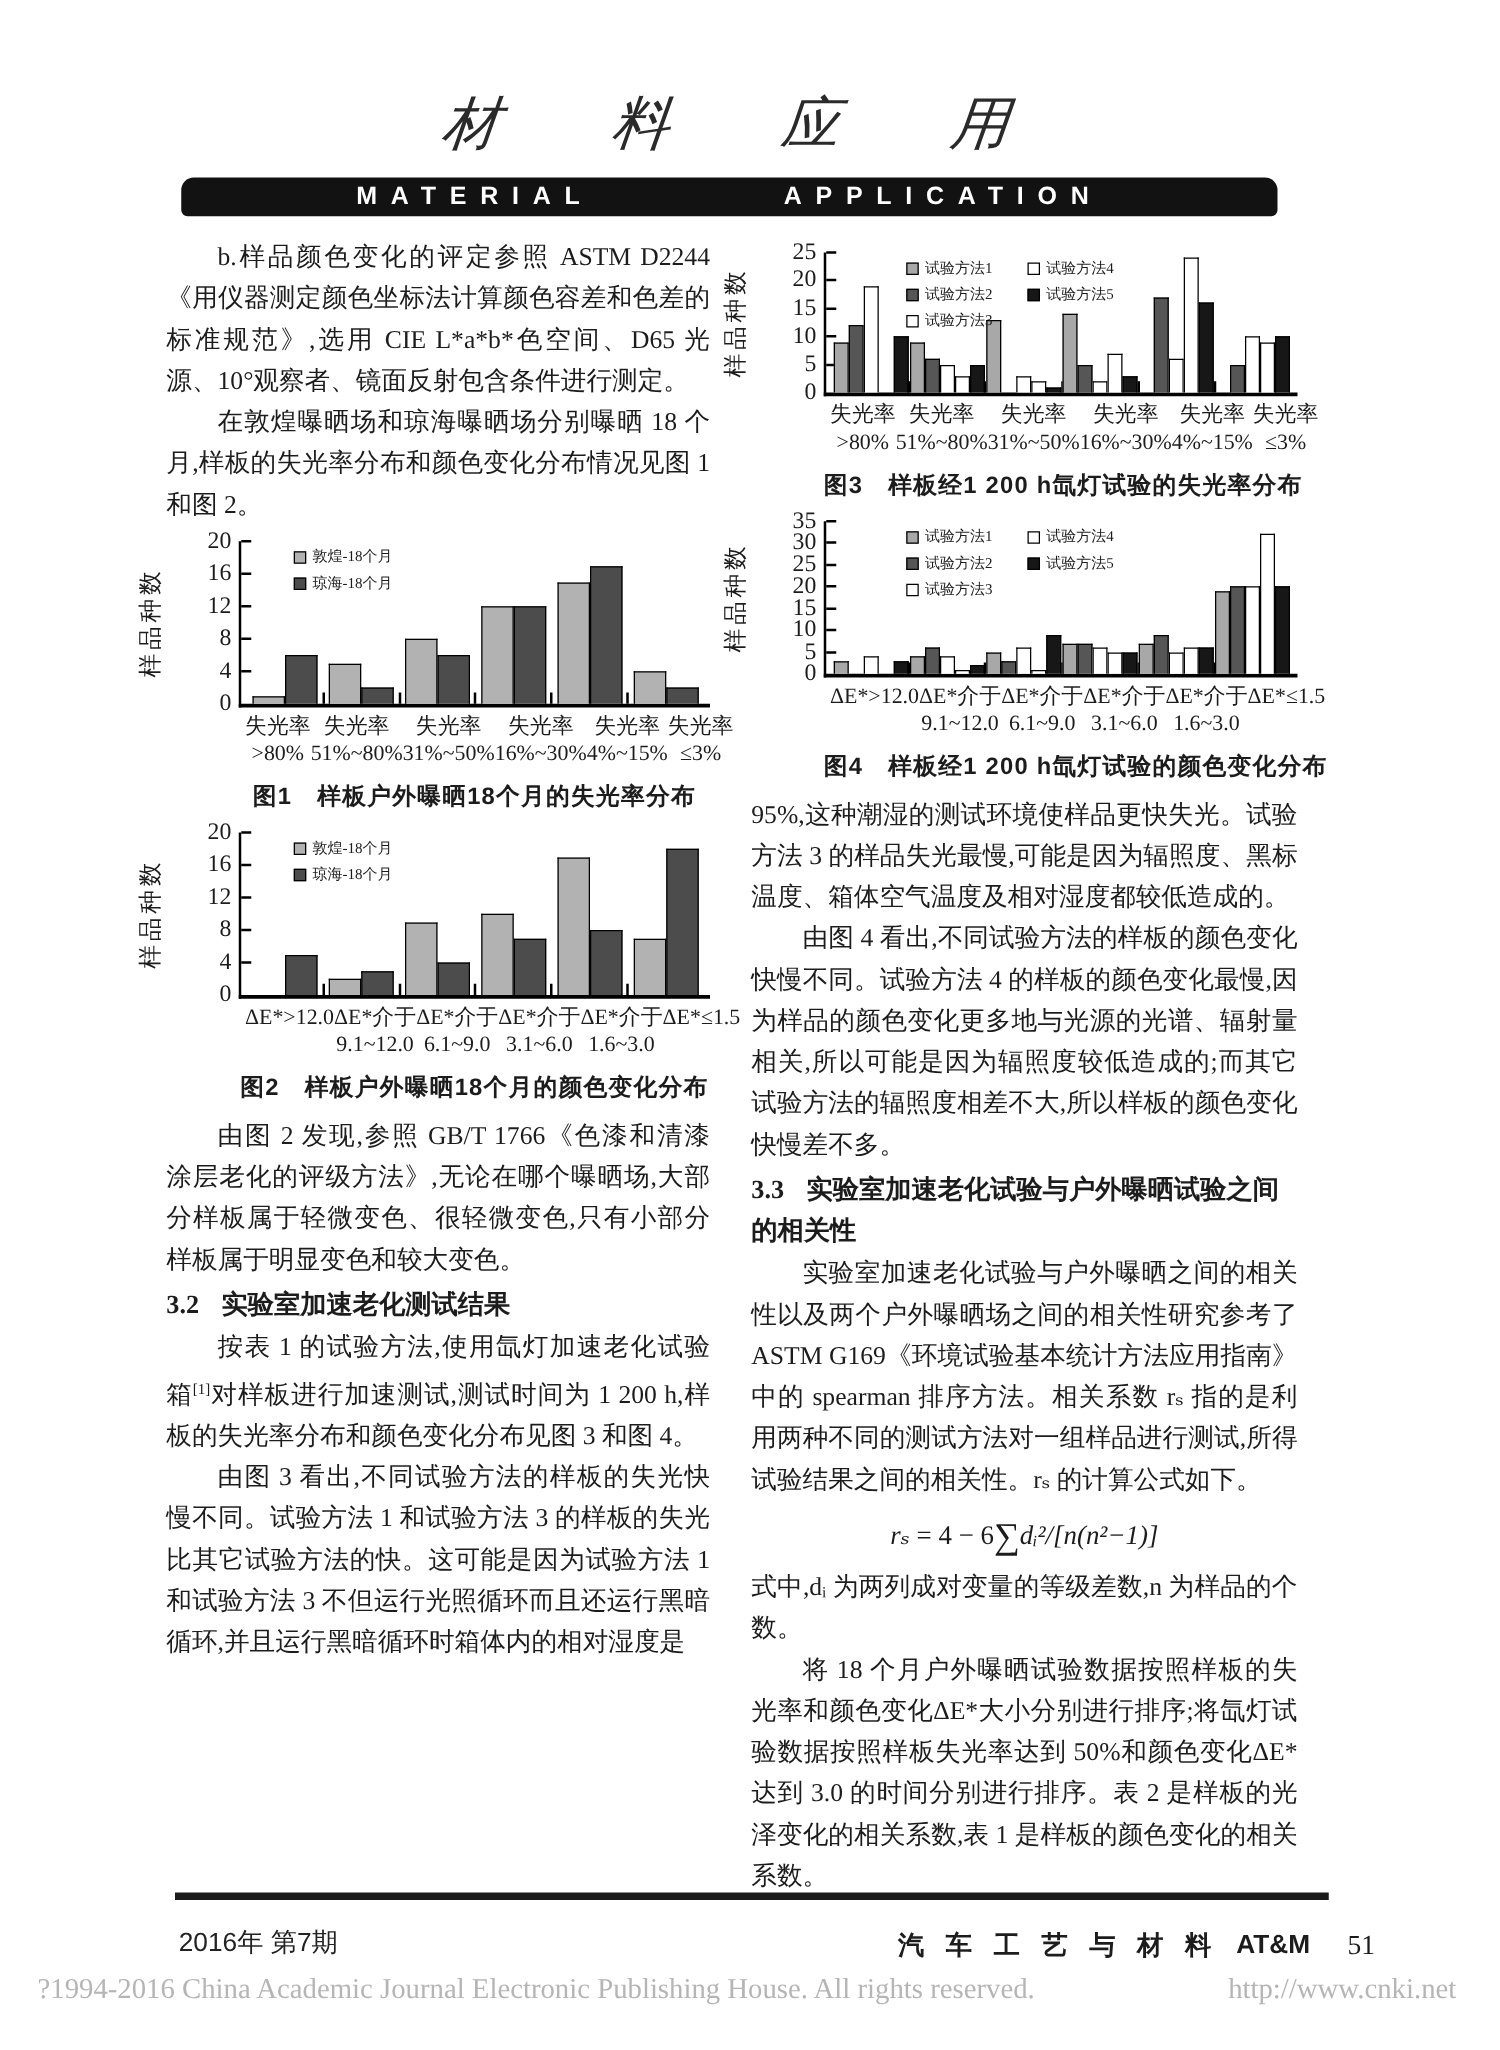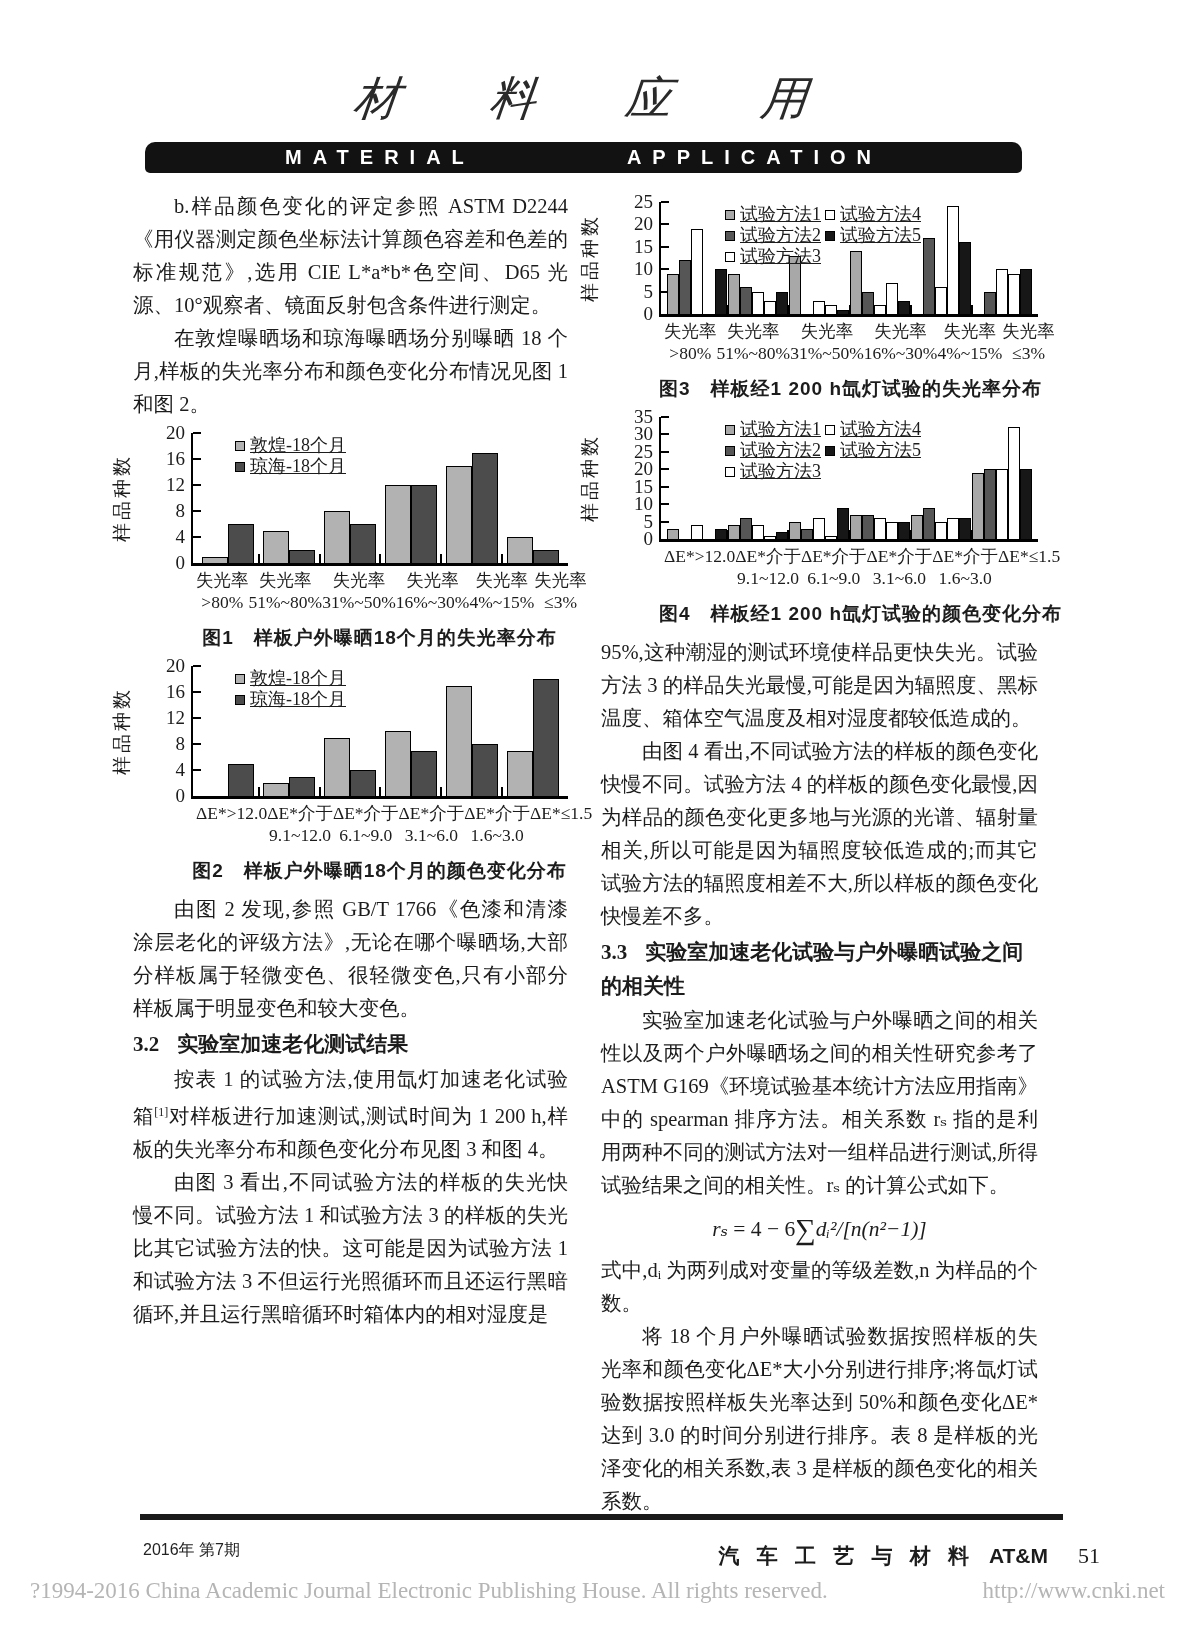--- a/index.html
+++ b/index.html
@@ -44,36 +44,36 @@
   .gsep { position:absolute; right:-1px; bottom:0; width:2px; height:9px; background:#000; }
   .bar { box-sizing:border-box; border:1px solid #000; border-bottom:none; flex:none; }
   .bar.zero { border:none; background:transparent !important; }
   .ytick-label { position:absolute; left:-48px; width:40px; text-align:right; font-size:19px; line-height:18px; }
   .ytick-mark { position:absolute; left:0; width:8px; height:2px; background:#000; }
   .ylab {
     position:absolute; left:-72px; top:50%;
     transform:translate(-50%,-50%) rotate(-90deg); white-space:nowrap;
     font-size:19px; letter-spacing:3px;
   }
-  .legend { position:absolute; display:flex; gap:4px; font-size:18px; line-height:21px; z-index:2;text-decoration:underline; }
+  .legend { position:absolute; display:flex; gap:28px; font-size:12px; line-height:21px; z-index:2; }
   .lcol { display:flex; flex-direction:column; }
   .litem { display:flex; align-items:center; white-space:nowrap; }
   .lswatch { width:10px; height:10px; border:1px solid #000; margin-right:5px; flex:none; box-sizing:border-box; }
   .xrow { display:flex; padding:3px 5px 0; font-size:17.5px; line-height:22px; text-align:center; }
   .xcell { flex:1; white-space:nowrap; }
   .caption {
     text-align:center; font-family:"Liberation Sans","DejaVu Sans",sans-serif;
     font-weight:bold; font-size:19px; margin-top:8px; letter-spacing:1px; white-space:nowrap;
   }
 
   
   .footer-rule { position:absolute; left:140px; top:1514px; width:923px; height:6px; background:#1a1a1a; }
   .footer-issue {
     position:absolute; left:143px; top:1540px;
-    font-family:"Liberation Sans","DejaVu Sans",sans-serif; font-size:16px; color:#222;
+    font-family:"Liberation Sans","DejaVu Sans",sans-serif; font-size:21px; color:#222;
   }
   .footer-right {
     position:absolute; top:1534px; left:820px; width:280px; height:44px;
     display:flex; align-items:center; justify-content:flex-end; gap:14px;
   }
   .footer-journal {
     font-family:Liberation Serif, serif; font-weight:bold;
     font-size:21px; letter-spacing:6px; white-space:nowrap;
   }
   .footer-abbr { font-family:"Liberation Sans","DejaVu Sans",sans-serif; font-weight:bold; font-size:21px; }
@@ -535,21 +535,21 @@
     <span class="hnum">3.3</span><span>实验室加速老化试验与户外曝晒试验之间的相关性</span>
   </div>
 
   <p class="body indent">实验室加速老化试验与户外曝晒之间的相关性以及两个户外曝晒场之间的相关性研究参考了 ASTM G169《环境试验基本统计方法应用指南》中的 spearman 排序方法。相关系数 rₛ 指的是利用两种不同的测试方法对一组样品进行测试,所得试验结果之间的相关性。rₛ 的计算公式如下。</p>
 
   <div class="formula">
     <span class="it">rₛ</span><span> = 4 − 6</span><span class="sum">∑</span><span class="it">dᵢ²</span><span class="it">/[n(n²−1)]</span>
   </div>
 
   <p class="body">式中,dᵢ 为两列成对变量的等级差数,n 为样品的个数。</p>
-  <p class="body indent">将 18 个月户外曝晒试验数据按照样板的失光率和颜色变化ΔE*大小分别进行排序;将氙灯试验数据按照样板失光率达到 50%和颜色变化ΔE*达到 3.0 的时间分别进行排序。表 8 是样板的光泽变化的相关系数,表 3 是样板的颜色变化的相关系数。</p>
+  <p class="body indent">将 18 个月户外曝晒试验数据按照样板的失光率和颜色变化ΔE*大小分别进行排序;将氙灯试验数据按照样板失光率达到 50%和颜色变化ΔE*达到 3.0 的时间分别进行排序。表 2 是样板的光泽变化的相关系数,表 1 是样板的颜色变化的相关系数。</p>
 </div>
 
 <div class="footer-rule"></div>
 <div class="footer-issue">2016年 第7期</div>
 <div class="footer-right">
   <span class="footer-journal">汽 车 工 艺 与 材 料</span>
   <span class="footer-abbr">AT&amp;M</span>
   <span class="footer-divider"></span>
   <span class="footer-page">51</span>
 </div>

